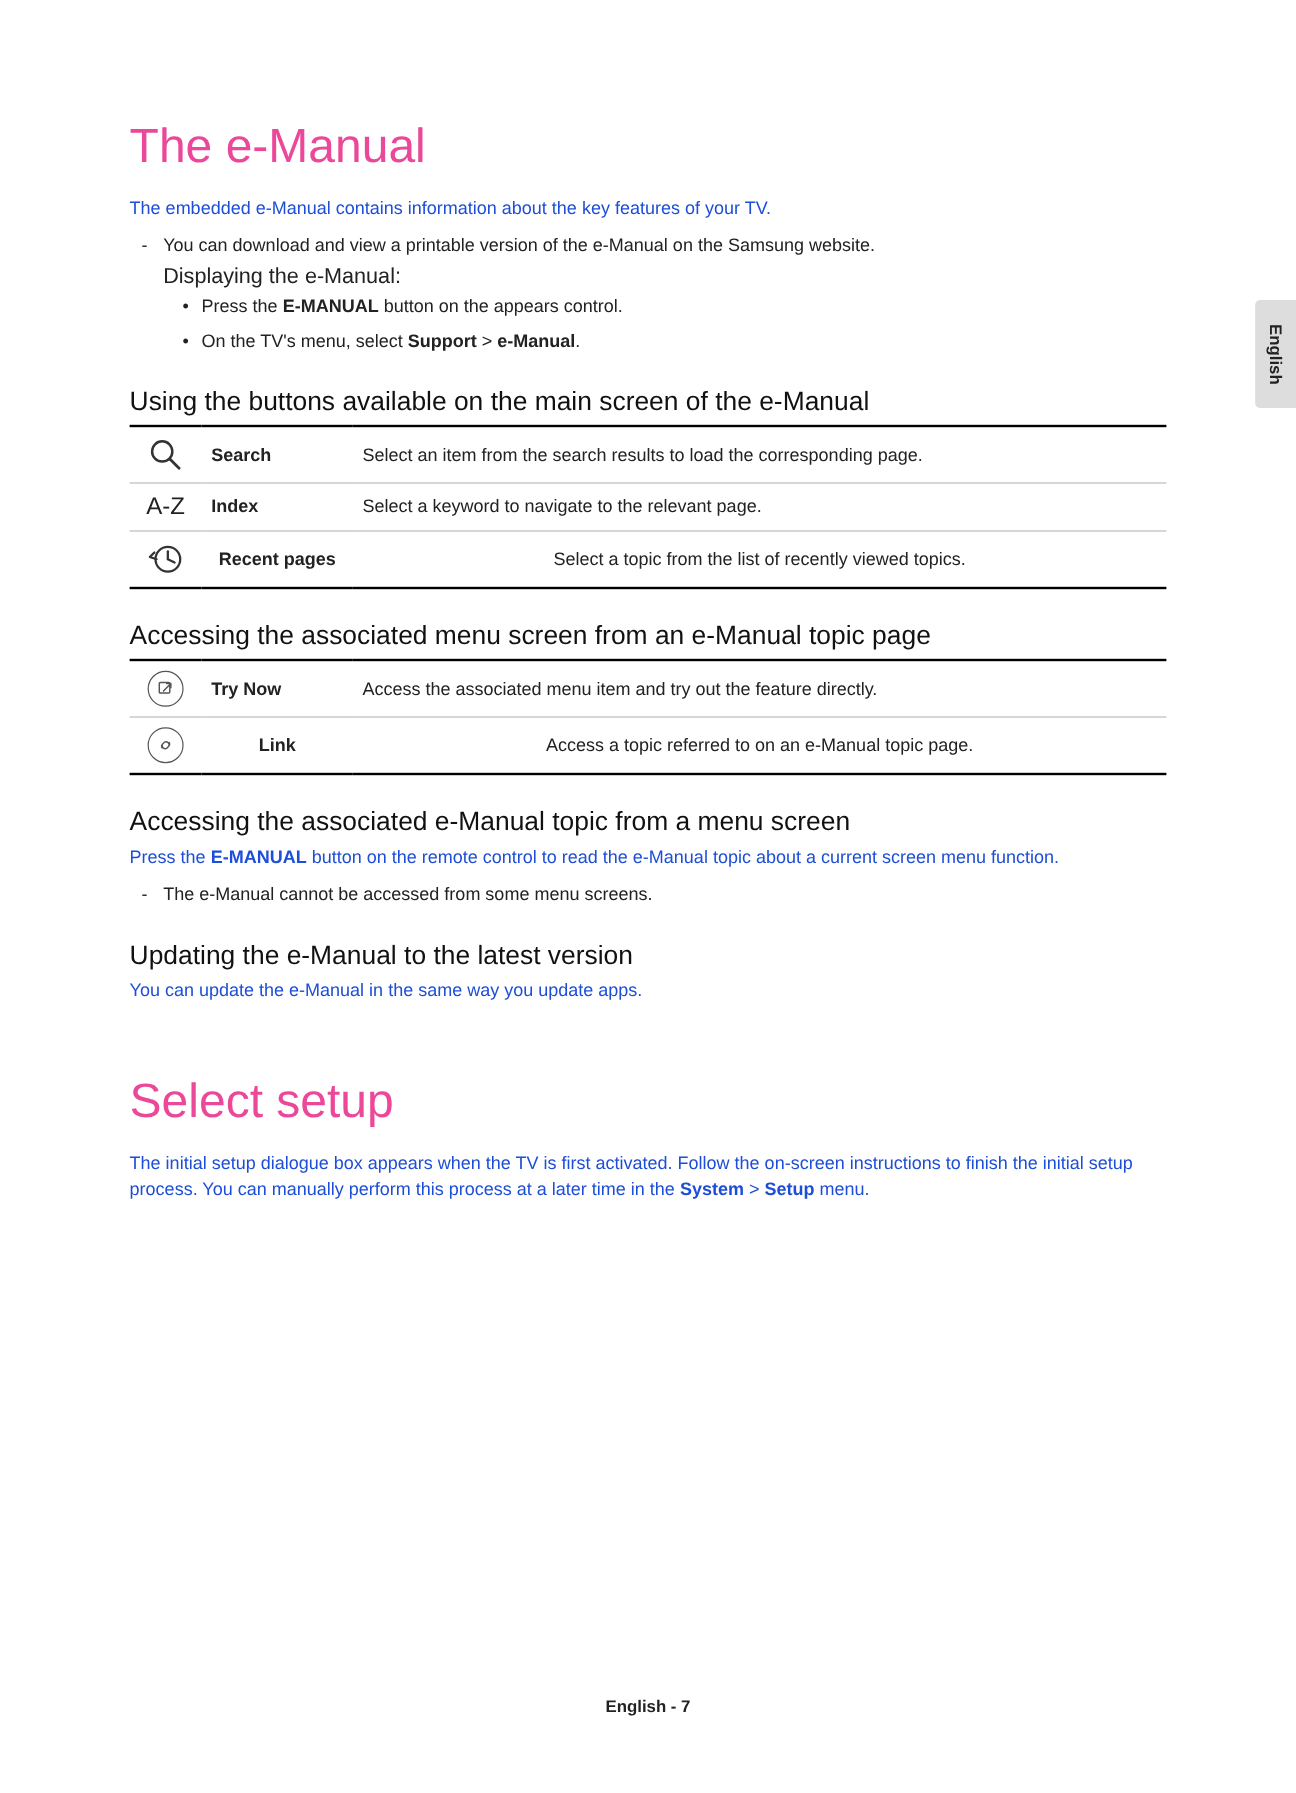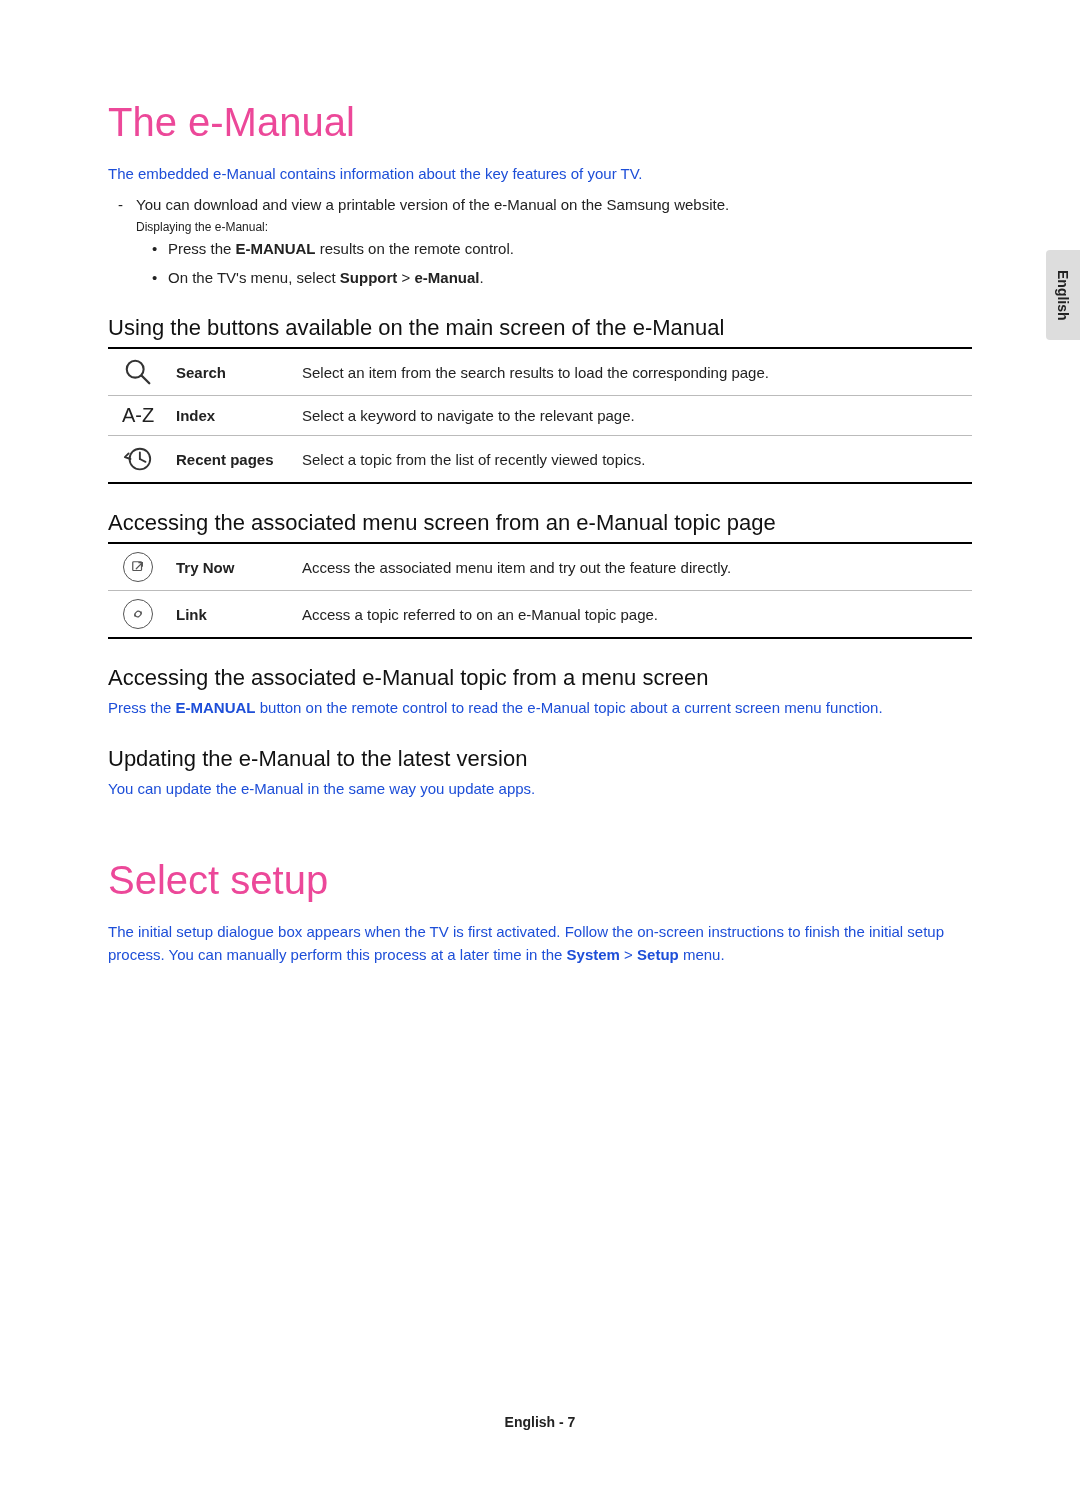--- a/index.html
+++ b/index.html
@@ -42,21 +42,21 @@
     position: relative;
     padding-left: 28px;
     margin-bottom: 4px;
     line-height: 1.5;
   }
   .dash-list .dash-item::before {
     content: "-";
     position: absolute;
     left: 10px;
   }
-  .sub-indent { padding-left:28px; margin-bottom:4px; font-size:12px;}
+  .sub-indent { padding-left:28px; margin-bottom:4px; font-size:18px;}
   .bullet-list {
     margin: 4px 0 10px 0;
     font-size: 15px;
   }
   .bullet-list .bullet-item {
     position: relative;
     padding-left: 60px;
     margin-bottom: 6px;
     line-height:1.5;
   }
@@ -79,21 +79,21 @@
     border-bottom: 2px solid #000;
     margin-top: 6px;
   }
   table.feature-table td {
     border-bottom: 1px solid #bbb;
     padding: 8px 8px;
     font-size: 15px;
     vertical-align: middle;
     margin-top: 36px;
   }
-  table.feature-table tr:last-child td { border-bottom: none; }
+  table.feature-table tr:last-child td { border-bottom: none; text-align: center; }
   td.icon-cell {
     width: 44px;
     text-align: center;
     padding:6px 2px;
   }
   td.label-cell {
     width: 110px;
     font-weight: 700;
     font-size: 15px;
   }
@@ -149,21 +149,21 @@
 
   <p class="body-text">The embedded e-Manual contains information about the key features of your TV.</p>
 
   <div class="dash-list">
     <div class="dash-item">You can download and view a printable version of the e-Manual on the Samsung website.</div>
     <div class="sub-indent">Displaying the e-Manual:</div>
   </div>
 
   <div class="bullet-list">
     <div class="bullet-item">
-      <span>Press the </span><span class="bold">E-MANUAL</span><span> results on the remote control.</span>
+      <span>Press the </span><span class="bold">E-MANUAL</span><span> button on the appears control.</span>
     </div>
     <div class="bullet-item">
       <span>On the TV's menu, select </span><span class="bold">Support</span><span> &gt; </span><span class="bold">e-Manual</span><span>.</span>
     </div>
   </div>
 
   <h2 class="sub-heading">Using the buttons available on the main screen of the e-Manual</h2>
 
   <table class="feature-table">
     <tbody>
@@ -226,20 +226,23 @@
       <td class="label-cell">Link</td>
       <td>Access a topic referred to on an e-Manual topic page.</td>
     </tr>
   </tbody>
     </table>
 
   <h2 class="sub-heading">Accessing the associated e-Manual topic from a menu screen</h2>
   <p class="body-text">
     <span>Press the </span><span class="bold">E-MANUAL</span><span> button on the remote control to read the e-Manual topic about a current screen menu function.</span>
   </p>
+  <div class="dash-list">
+    <div class="dash-item">The e-Manual cannot be accessed from some menu screens.</div>
+  </div>
 
   <h2 class="sub-heading">Updating the e-Manual to the latest version</h2>
   <p class="body-text">You can update the e-Manual in the same way you update apps.</p>
 
   <h1 class="section-title" id="h1-initial">Select setup</h1>
   <p class="body-text">
     <span>The initial setup dialogue box appears when the TV is first activated. Follow the on-screen instructions to finish the initial setup process. You can manually perform this process at a later time in the </span><span class="bold">System</span><span> &gt; </span><span class="bold">Setup</span><span> menu.</span>
   </p>
 
 </div>

